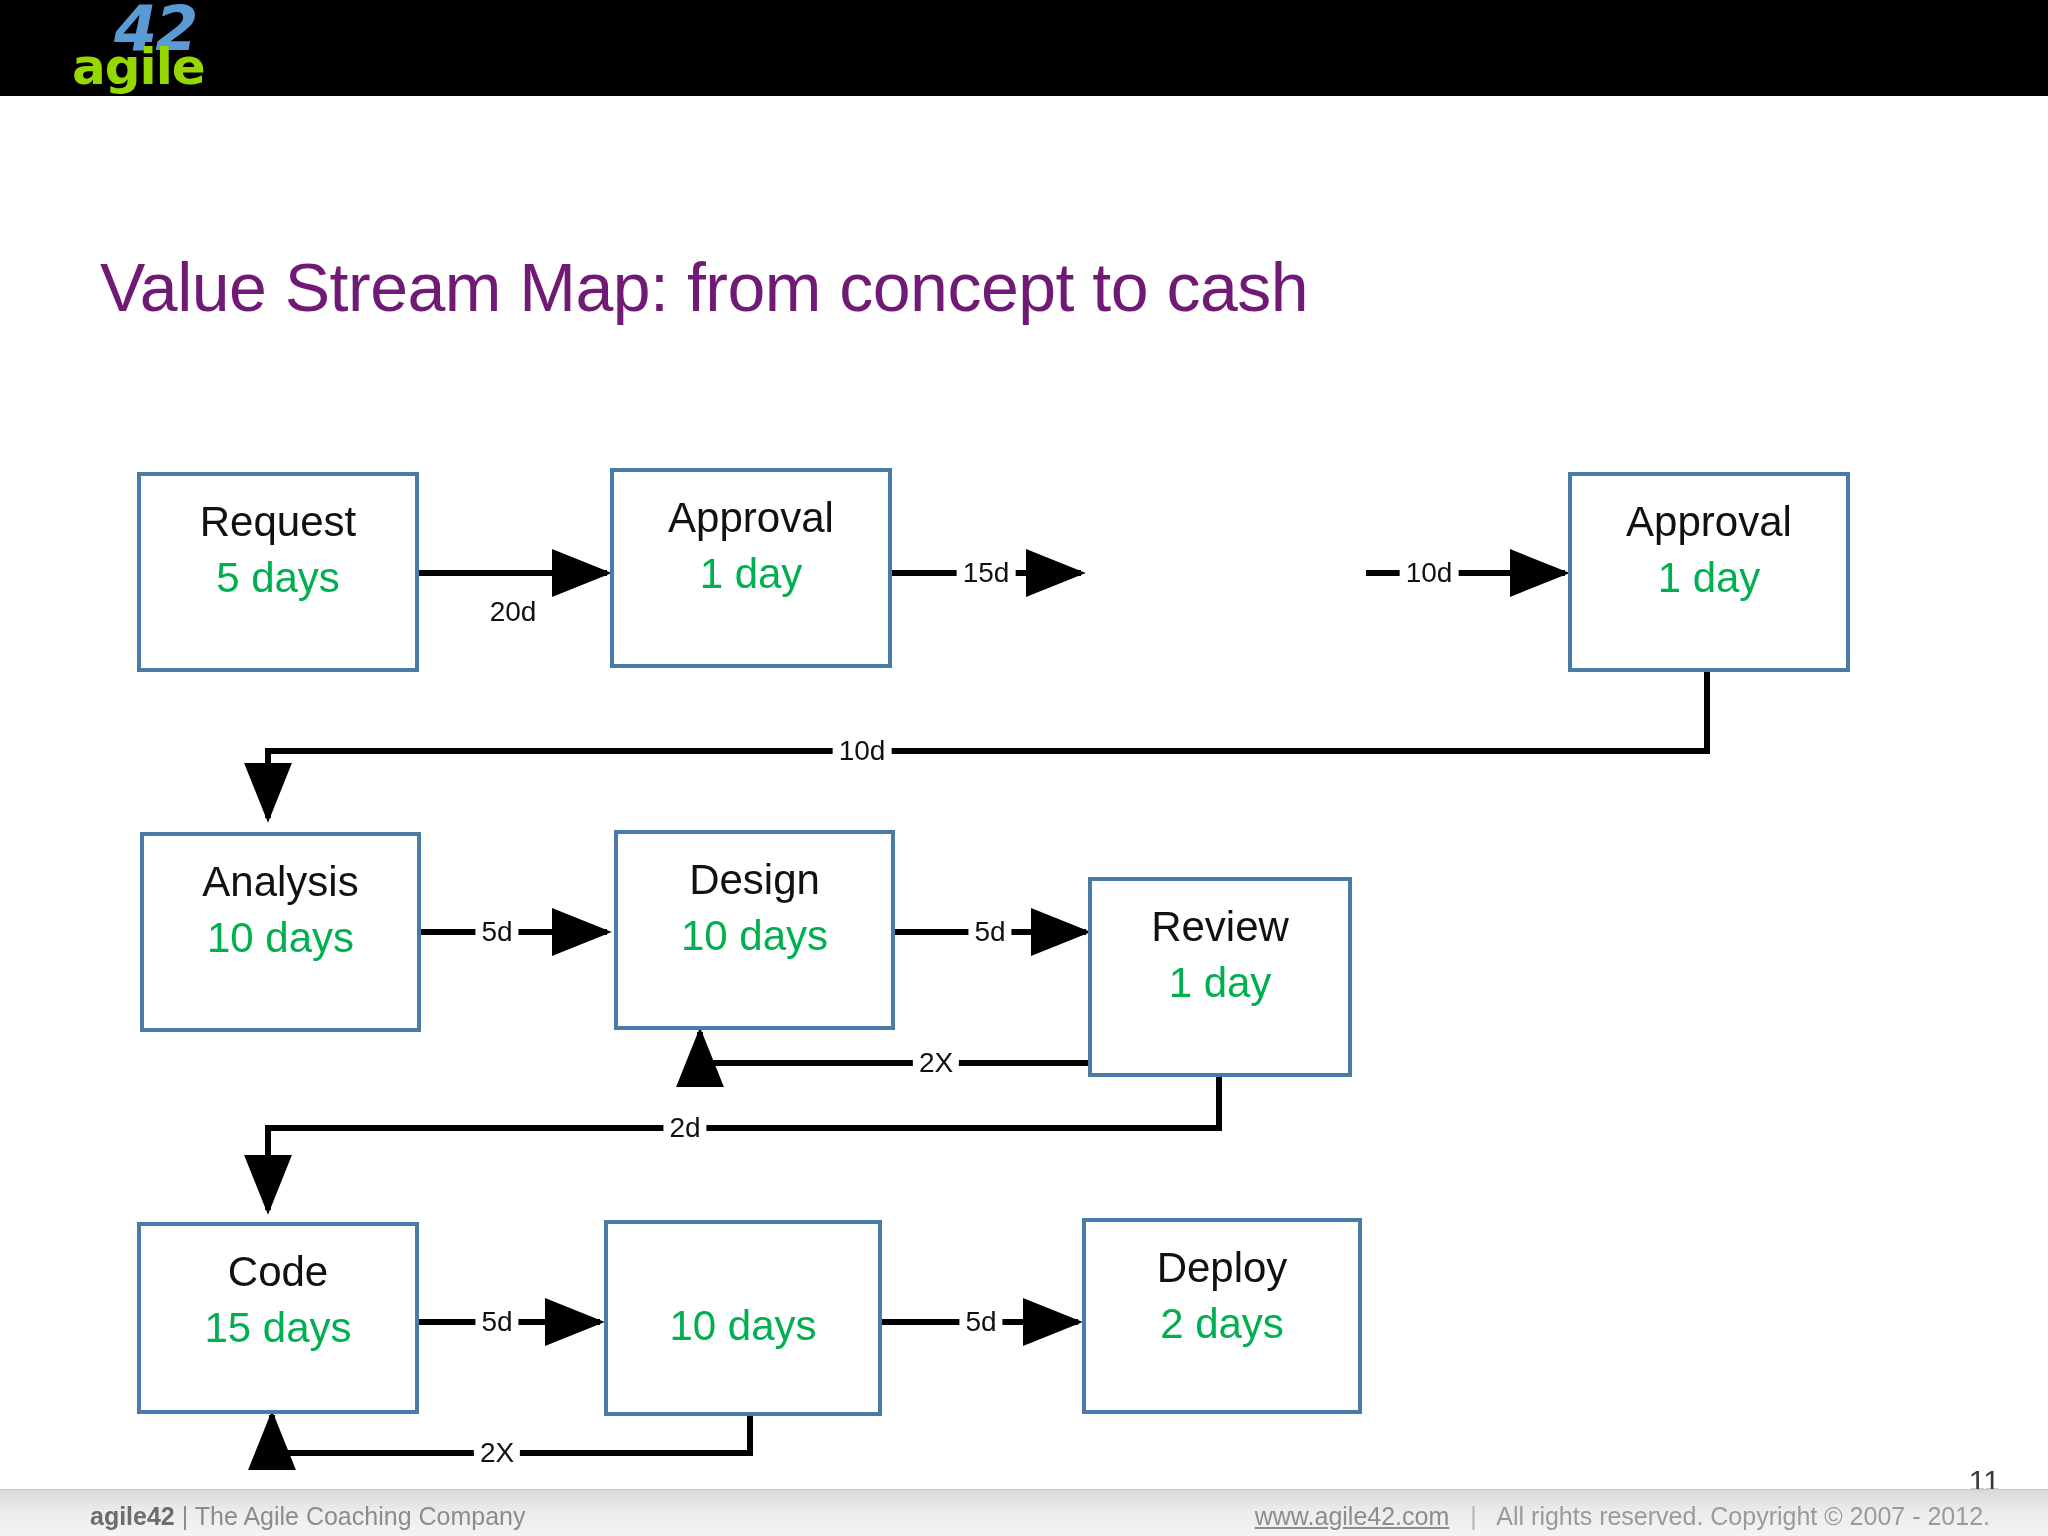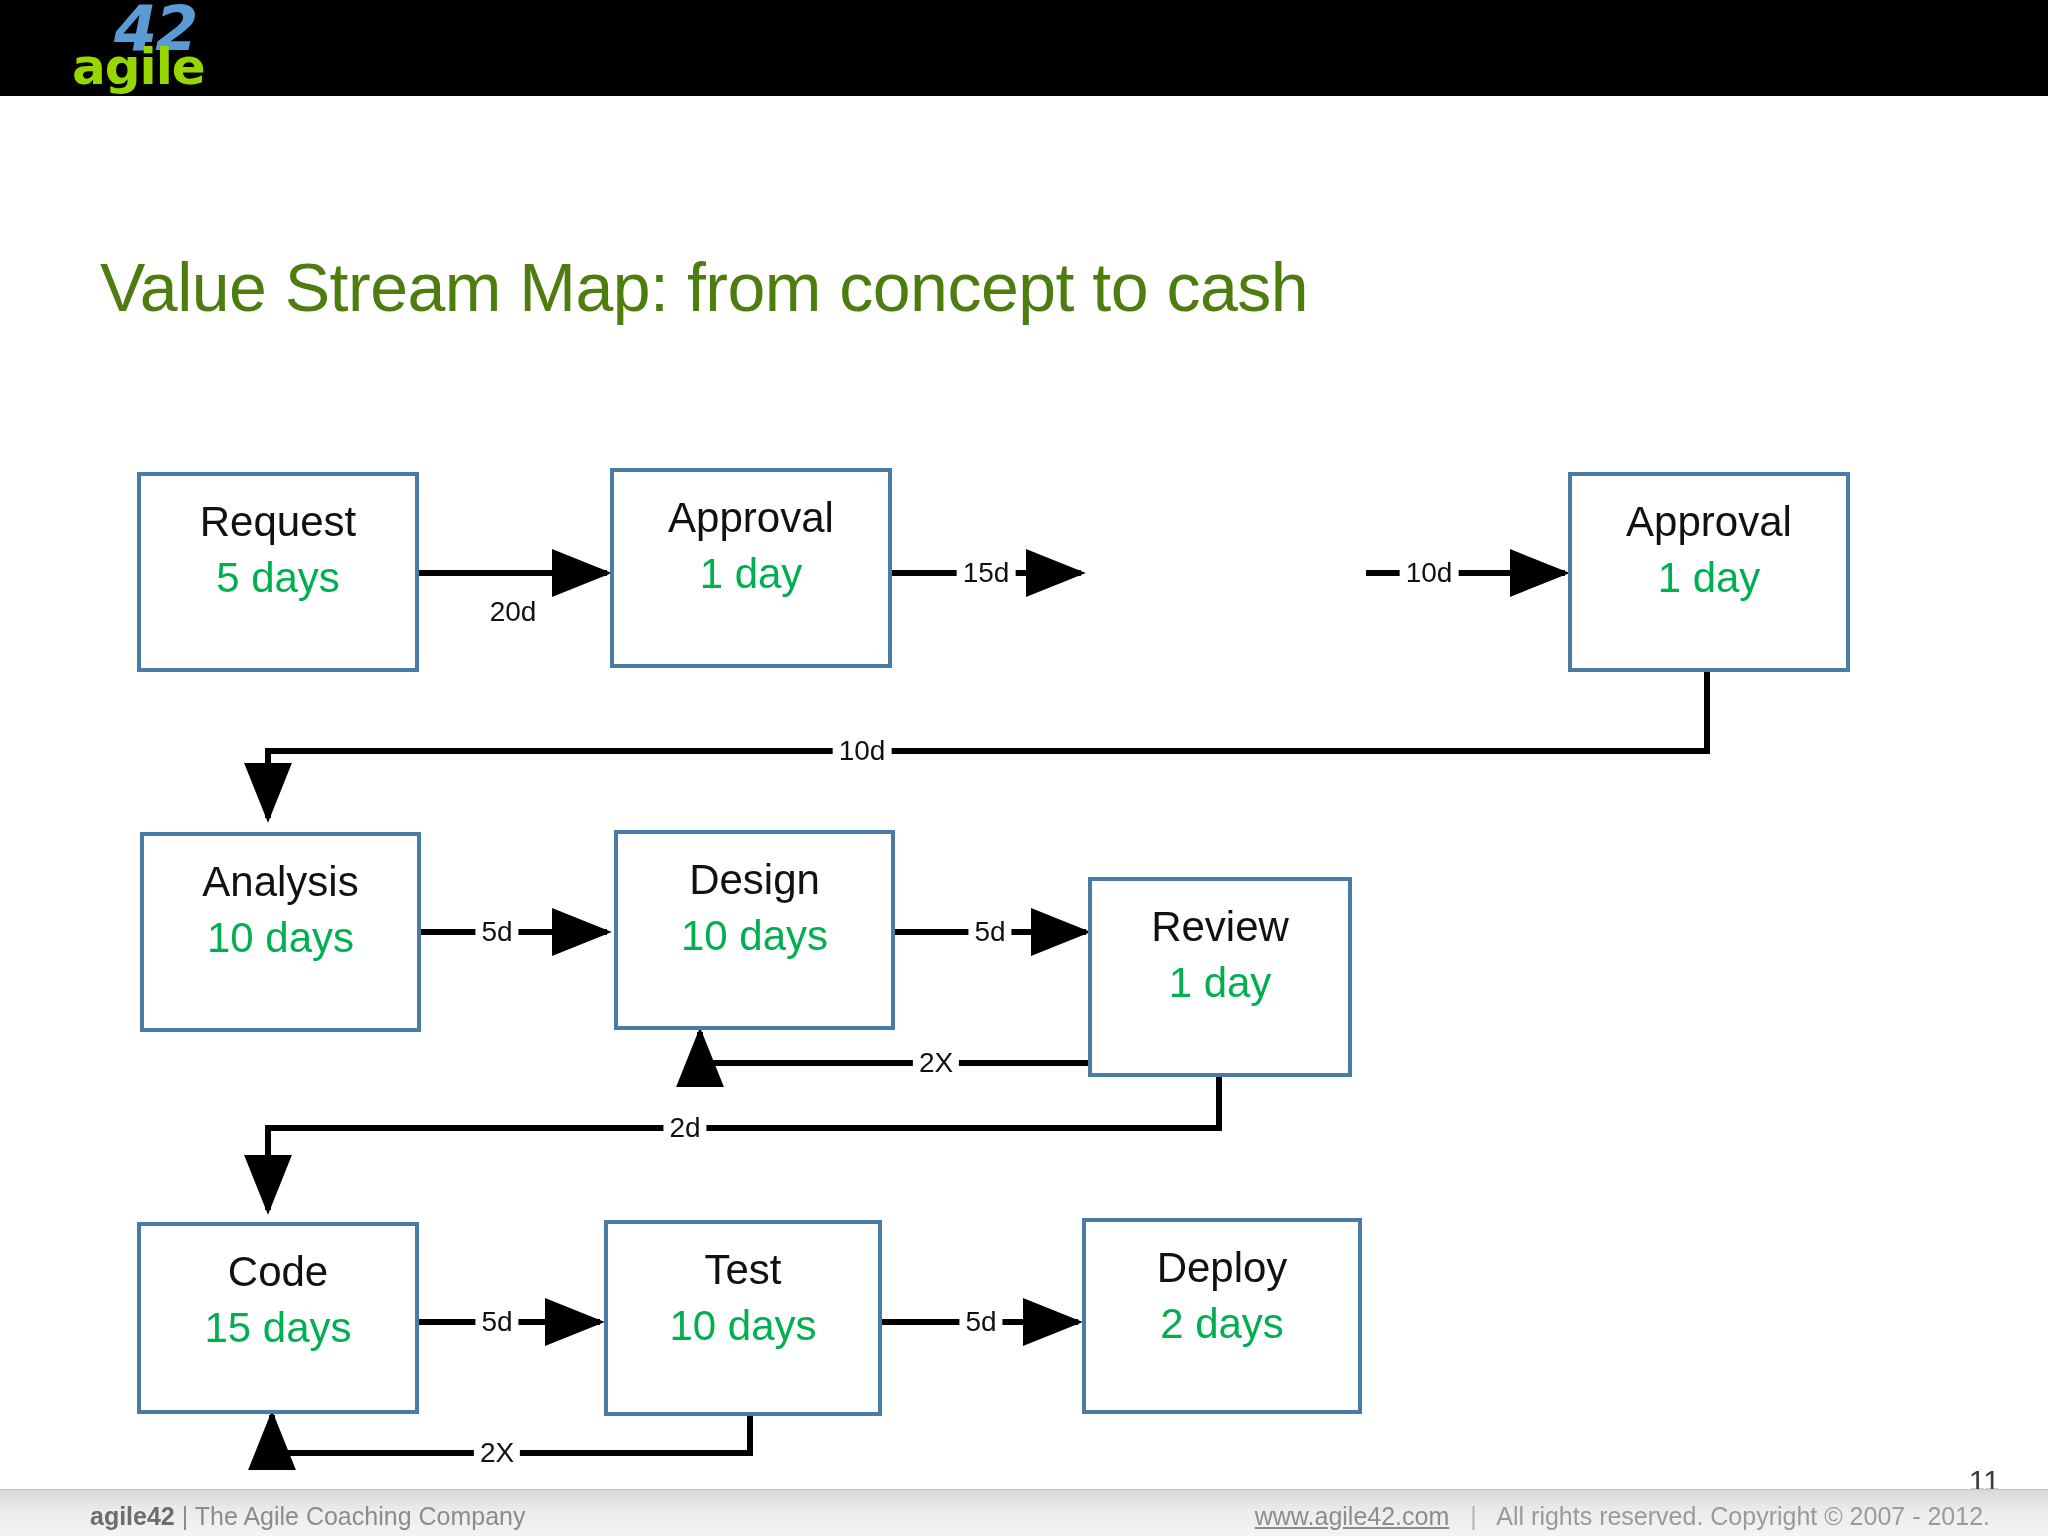--- a/index.html
+++ b/index.html
@@ -58,21 +58,21 @@
   }
 
   
   #title {
     position: absolute;
     left: 100px;
     top: 248px;
     font-family: "Liberation Sans", sans-serif;
     font-size: 68px;
     font-weight: normal;
-    color: #4d7c0f;
+    color: #701a75;
     white-space: nowrap;
     letter-spacing: -0.5px;
   }
 
   
   .proc-box {
     position: absolute;
     border: 4px solid #4a7ba7;
     background: #ffffff;
     box-sizing: border-box;
@@ -249,21 +249,20 @@
     <div class="proc-title">Review</div>
     <div class="proc-dur">1 day</div>
   </div>
 
   <div class="proc-box" style="left:137px; top:1222px; width:282px; height:192px;">
     <div class="proc-title">Code</div>
     <div class="proc-dur">15 days</div>
   </div>
 
   <div class="proc-box" style="left:604px; top:1220px; width:278px; height:196px;">
-    <div class="proc-title">Test</div>
     <div class="proc-dur">10 days</div>
   </div>
 
   <div class="proc-box" style="left:1082px; top:1218px; width:280px; height:196px;">
     <div class="proc-title">Deploy</div>
     <div class="proc-dur">2 days</div>
   </div>
 
   <div id="pagenum">11</div>
 

